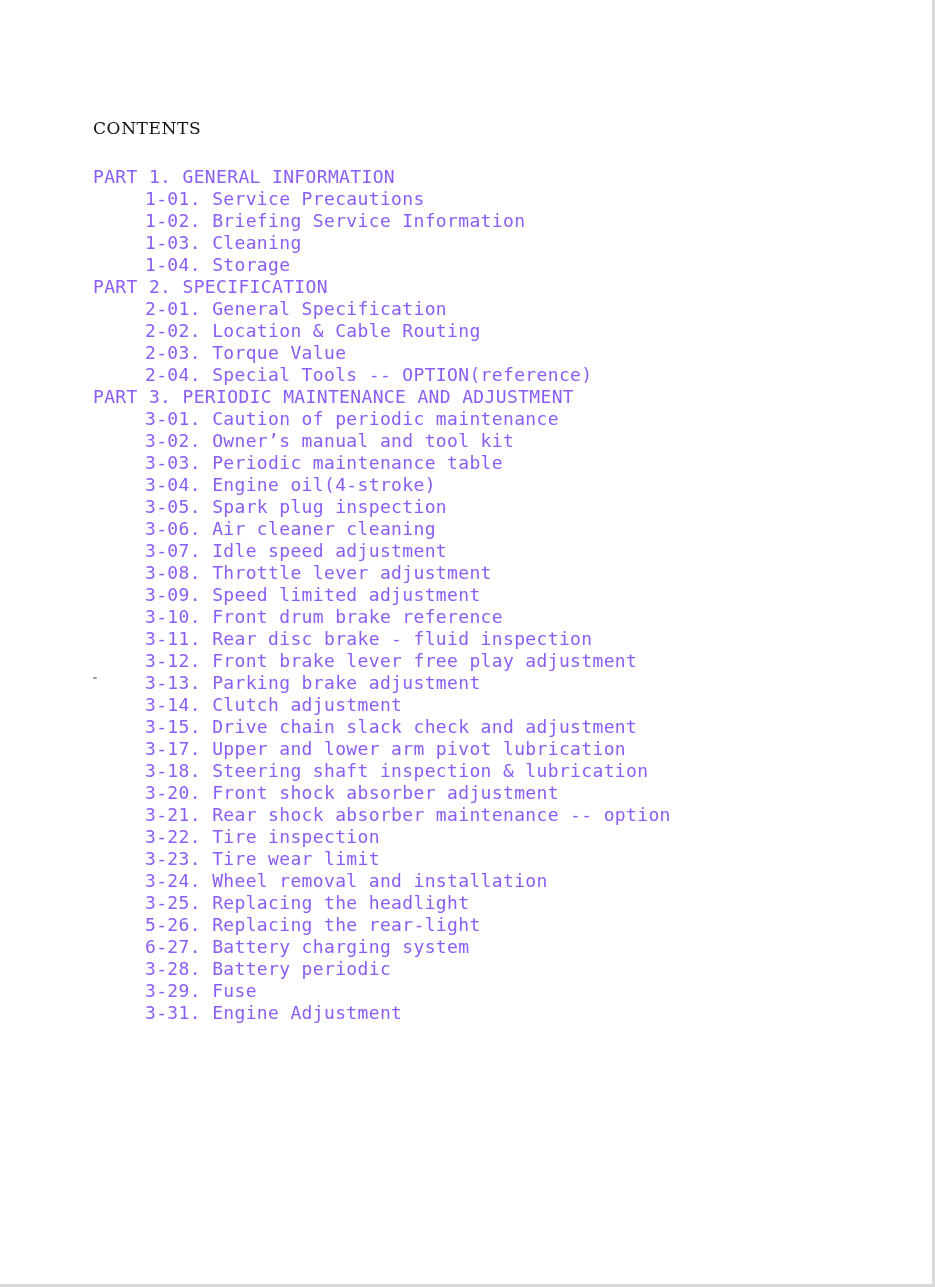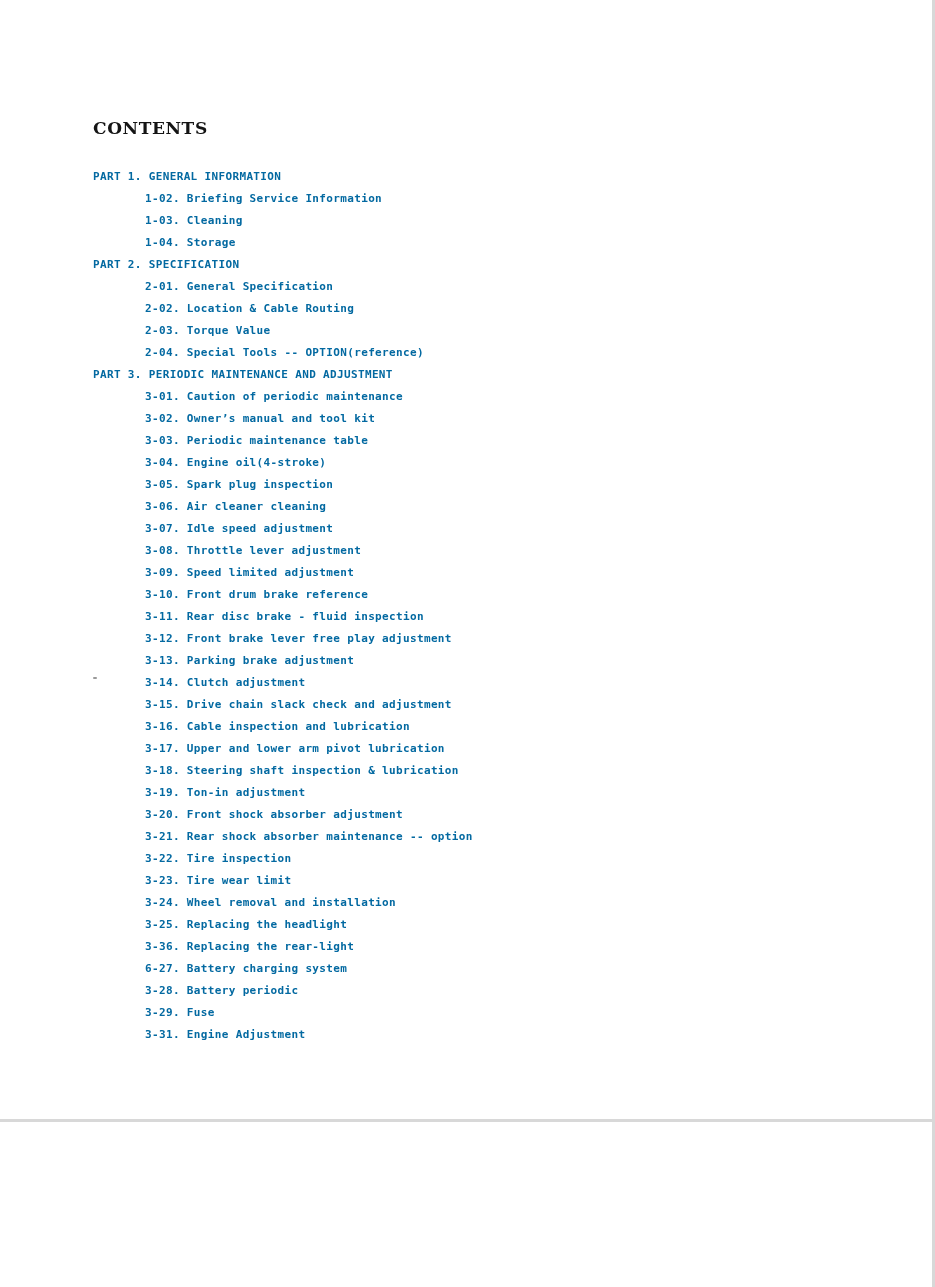--- a/index.html
+++ b/index.html
@@ -31,45 +31,44 @@
     width: 935px;
     height: 3px;
     background: #d8d8d8;
   }
 
   .page {
     position: absolute;
     left: 0;
     top: 0;
     width: 935px;
-    height: 1122px;
-    font-weight: bold;
+    height: 1287px;
   }
 
   
   .doc-title {
     position: absolute;
     left: 93px;
     top: 118px;
     font-family: "DejaVu Serif", "Liberation Serif", serif;
     font-size: 17px;
     letter-spacing: 0.6px;
     color: #141414;
     white-space: pre;
   }
 
   
   .toc {
     position: absolute;
     left: 93px;
     top: 166px;
     font-family: "DejaVu Sans Mono", "Liberation Mono", monospace;
-    font-size: 11px;
+    font-size: 18px;
     line-height: 22px;
-    color: #0369a1;
+    color: #8b5cf6;
     letter-spacing: 0.35px;
   }
 
   .part-block {
     margin: 0;
     padding: 0;
   }
   .part-block + .part-block {
   }
 
@@ -107,20 +106,21 @@
 <body>
 
 <div class="page">
 
   <div class="doc-title">CONTENTS</div>
 
   <div class="toc">
 
   <div class="part-block">
         <div class="part-heading">PART 1. GENERAL INFORMATION</div>
+        <div class="entry"><span class="num">1-01.</span><span> </span><span class="label">Service Precautions</span></div>
         <div class="entry"><span class="num">1-02.</span><span> </span><span class="label">Briefing Service Information</span></div>
         <div class="entry"><span class="num">1-03.</span><span> </span><span class="label">Cleaning</span></div>
         <div class="entry"><span class="num">1-04.</span><span> </span><span class="label">Storage</span></div>
       </div>
       <div class="part-block">
         <div class="part-heading">PART 2. SPECIFICATION</div>
         <div class="entry"><span class="num">2-01.</span><span> </span><span class="label">General Specification</span></div>
         <div class="entry"><span class="num">2-02.</span><span> </span><span class="label">Location &amp; Cable Routing</span></div>
         <div class="entry"><span class="num">2-03.</span><span> </span><span class="label">Torque Value</span></div>
         <div class="entry"><span class="num">2-04.</span><span> </span><span class="label">Special Tools -- OPTION(reference)</span></div>
@@ -135,31 +135,29 @@
         <div class="entry"><span class="num">3-06.</span><span> </span><span class="label">Air cleaner cleaning</span></div>
         <div class="entry"><span class="num">3-07.</span><span> </span><span class="label">Idle speed adjustment</span></div>
         <div class="entry"><span class="num">3-08.</span><span> </span><span class="label">Throttle lever adjustment</span></div>
         <div class="entry"><span class="num">3-09.</span><span> </span><span class="label">Speed limited adjustment</span></div>
         <div class="entry"><span class="num">3-10.</span><span> </span><span class="label">Front drum brake reference</span></div>
         <div class="entry"><span class="num">3-11.</span><span> </span><span class="label">Rear disc brake - fluid inspection</span></div>
         <div class="entry"><span class="num">3-12.</span><span> </span><span class="label">Front brake lever free play adjustment</span></div>
         <div class="entry"><span class="num">3-13.</span><span> </span><span class="label">Parking brake adjustment</span></div>
         <div class="entry"><span class="num">3-14.</span><span> </span><span class="label">Clutch adjustment</span></div>
         <div class="entry"><span class="num">3-15.</span><span> </span><span class="label">Drive chain slack check and adjustment</span></div>
-        <div class="entry"><span class="num">3-16.</span><span> </span><span class="label">Cable inspection and lubrication</span></div>
         <div class="entry"><span class="num">3-17.</span><span> </span><span class="label">Upper and lower arm pivot lubrication</span></div>
         <div class="entry"><span class="num">3-18.</span><span> </span><span class="label">Steering shaft inspection &amp; lubrication</span></div>
-        <div class="entry"><span class="num">3-19.</span><span> </span><span class="label">Ton-in adjustment</span></div>
         <div class="entry"><span class="num">3-20.</span><span> </span><span class="label">Front shock absorber adjustment</span></div>
         <div class="entry"><span class="num">3-21.</span><span> </span><span class="label">Rear shock absorber maintenance -- option</span></div>
         <div class="entry"><span class="num">3-22.</span><span> </span><span class="label">Tire inspection</span></div>
         <div class="entry"><span class="num">3-23.</span><span> </span><span class="label">Tire wear limit</span></div>
         <div class="entry"><span class="num">3-24.</span><span> </span><span class="label">Wheel removal and installation</span></div>
         <div class="entry"><span class="num">3-25.</span><span> </span><span class="label">Replacing the headlight</span></div>
-        <div class="entry"><span class="num">3-36.</span><span> </span><span class="label">Replacing the rear-light</span></div>
+        <div class="entry"><span class="num">5-26.</span><span> </span><span class="label">Replacing the rear-light</span></div>
         <div class="entry"><span class="num">6-27.</span><span> </span><span class="label">Battery charging system</span></div>
         <div class="entry"><span class="num">3-28.</span><span> </span><span class="label">Battery periodic</span></div>
         <div class="entry"><span class="num">3-29.</span><span> </span><span class="label">Fuse</span></div>
         <div class="entry"><span class="num">3-31.</span><span> </span><span class="label">Engine Adjustment</span></div>
       </div>
     </div>
 
   <div class="scan-speck"></div>
 
   <div class="scan-edge-right"></div>

